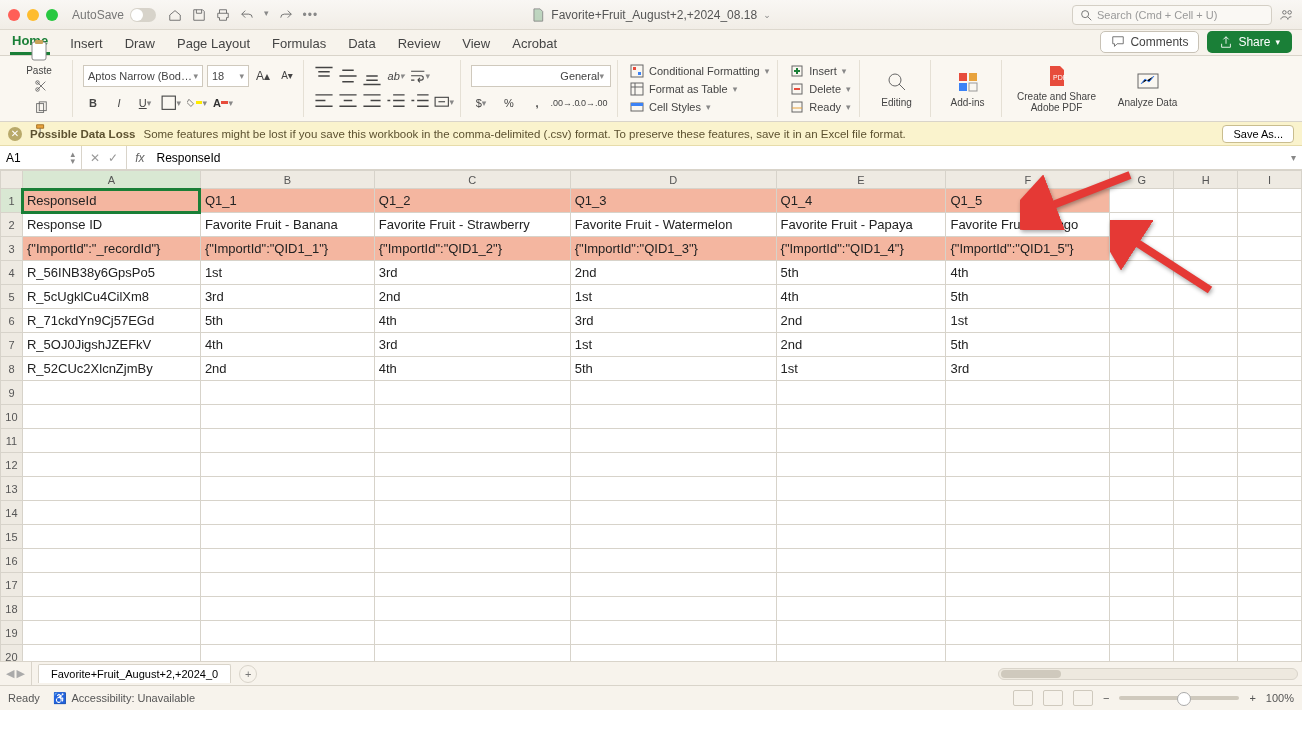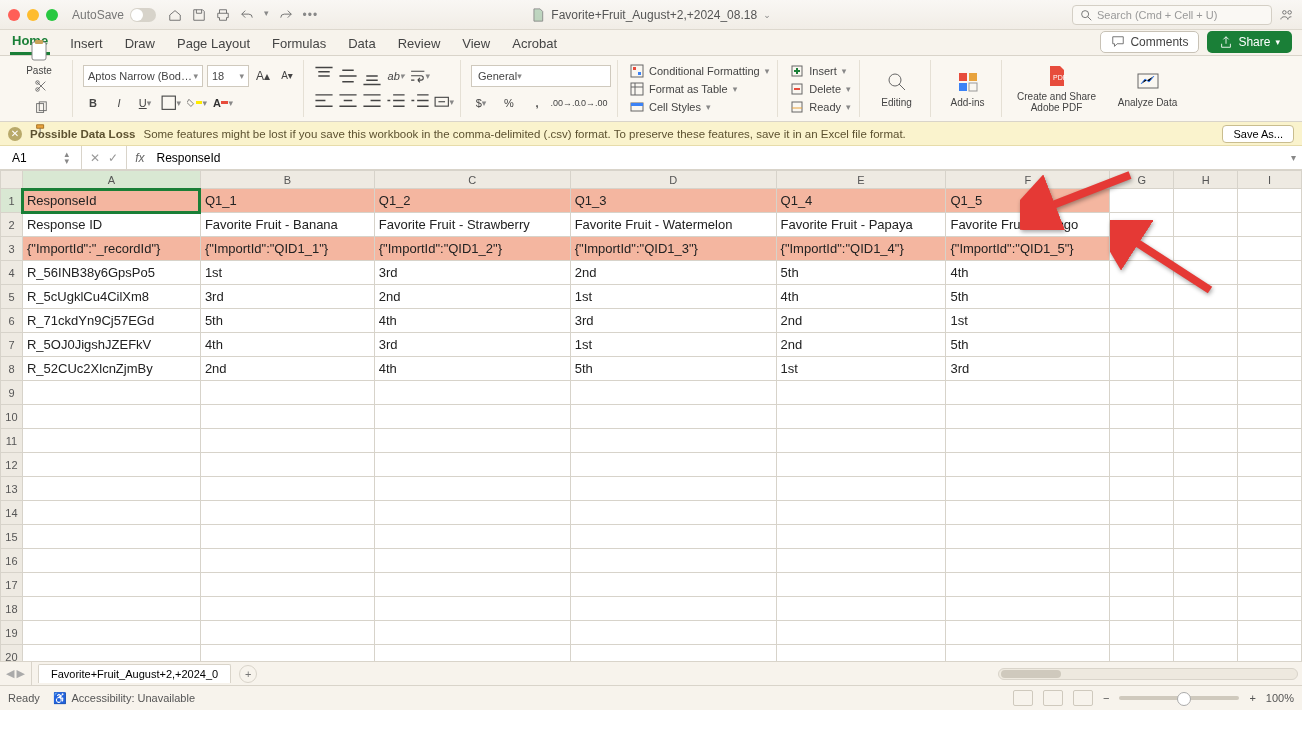--- a/index.html
+++ b/index.html
@@ -34,33 +34,33 @@
 .rrow{display:flex;align-items:center;gap:4px;}
 .ico{color:#666;display:inline-flex;}
 .ico svg{width:14px;height:14px;}
 .fontsel{border:1px solid #cfc9bd;background:#fff;height:22px;padding:0 4px;font-size:11px;width:120px;display:flex;align-items:center;justify-content:space-between;}
 .sizesel{border:1px solid #cfc9bd;background:#fff;height:22px;width:42px;padding:0 4px;font-size:11px;display:flex;align-items:center;justify-content:space-between;}
 .minibtn{width:20px;height:20px;display:flex;align-items:center;justify-content:center;border-radius:3px;}
 .rstack{display:flex;flex-direction:column;gap:2px;align-items:flex-start;}
 .rstack .lbtn{display:flex;align-items:center;gap:5px;font-size:11px;padding:1px 2px;}
 .bigbtn{display:flex;flex-direction:column;align-items:center;justify-content:center;gap:3px;width:54px;font-size:10px;text-align:center;}
 .bigbtn .bicon{width:24px;height:24px;}
-.numsel{border:1px solid #cfc9bd;background:#fff;height:22px;width:140px;padding:0 6px;display:flex;align-items:center;justify-content:flex-start;}
+.numsel{border:1px solid #cfc9bd;background:#fff;height:22px;width:140px;padding:0 6px;display:flex;align-items:center;justify-content:flex-end;}
 .flexcol{align-items:flex-start;}
 .group-wide{min-width:152px;}
 
 
 .warnbar{height:24px;background:#faf3cd;border-bottom:1px solid #e7dcaa;display:flex;align-items:center;padding:0 8px;font-size:11.5px;color:#5c5130;gap:8px;}
 .warnbar .wtitle{font-weight:700;}
 .warnbar .saveas{margin-left:auto;border:1px solid #c9bd8f;background:#fff;border-radius:4px;padding:2px 10px;font-size:11px;}
 .wicon{width:14px;height:14px;border-radius:50%;background:#b8a96a;color:#fff;display:flex;align-items:center;justify-content:center;font-size:10px;}
 
 
 .fbar{height:24px;border-bottom:1px solid #d9d4ca;display:flex;align-items:center;font-size:12px;}
-.namebox{width:82px;height:100%;border-right:1px solid #d9d4ca;display:flex;align-items:center;padding:0 12px;justify-content:space-between;}
+.namebox{width:82px;height:100%;border-right:1px solid #d9d4ca;display:flex;align-items:center;padding:0 6px;justify-content:space-between;}
 .namebox .dd{font-size:9px;color:#888;line-height:7px;}
 .fctrl{display:flex;align-items:center;gap:8px;padding:0 8px;color:#999;border-right:1px solid #d9d4ca;height:100%;}
 .fx{font-style:italic;color:#666;padding:0 8px;}
 .fval{padding:0 4px;}
 .fbar .expand{margin-left:auto;padding:0 6px;color:#888;font-size:10px;}
 
 
 .gridwrap{position:relative;height:492px;overflow:hidden;border-bottom:1px solid #d9d4ca;}
 table.grid{border-collapse:collapse;table-layout:fixed;}
 .grid th,.grid td{border:1px solid #d7d3ca;font-size:13px;height:24px;padding:0 4px;overflow:hidden;white-space:nowrap;text-align:left;}

